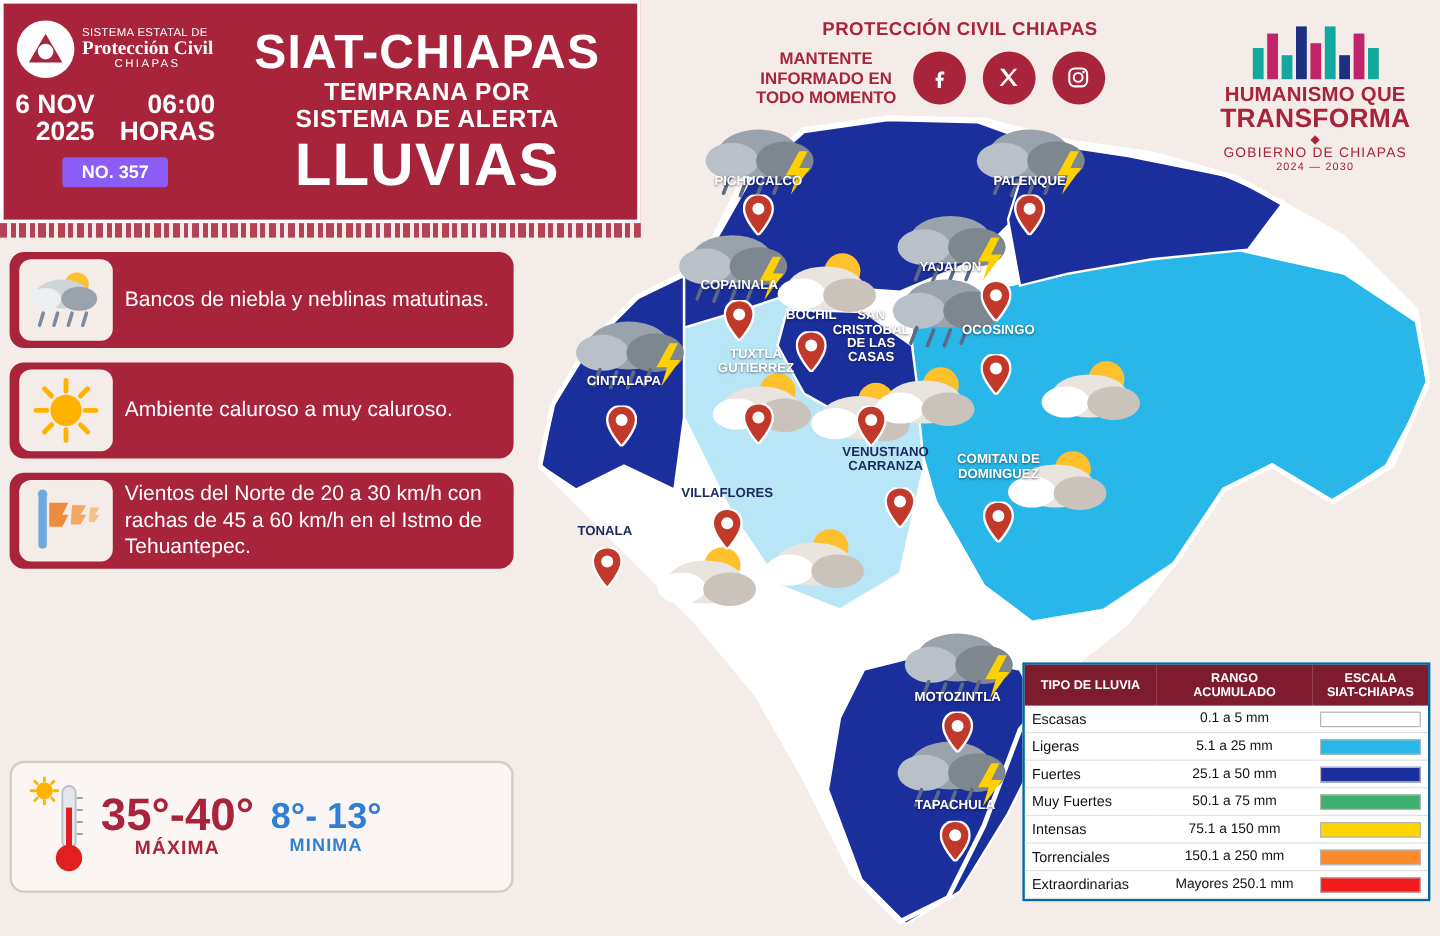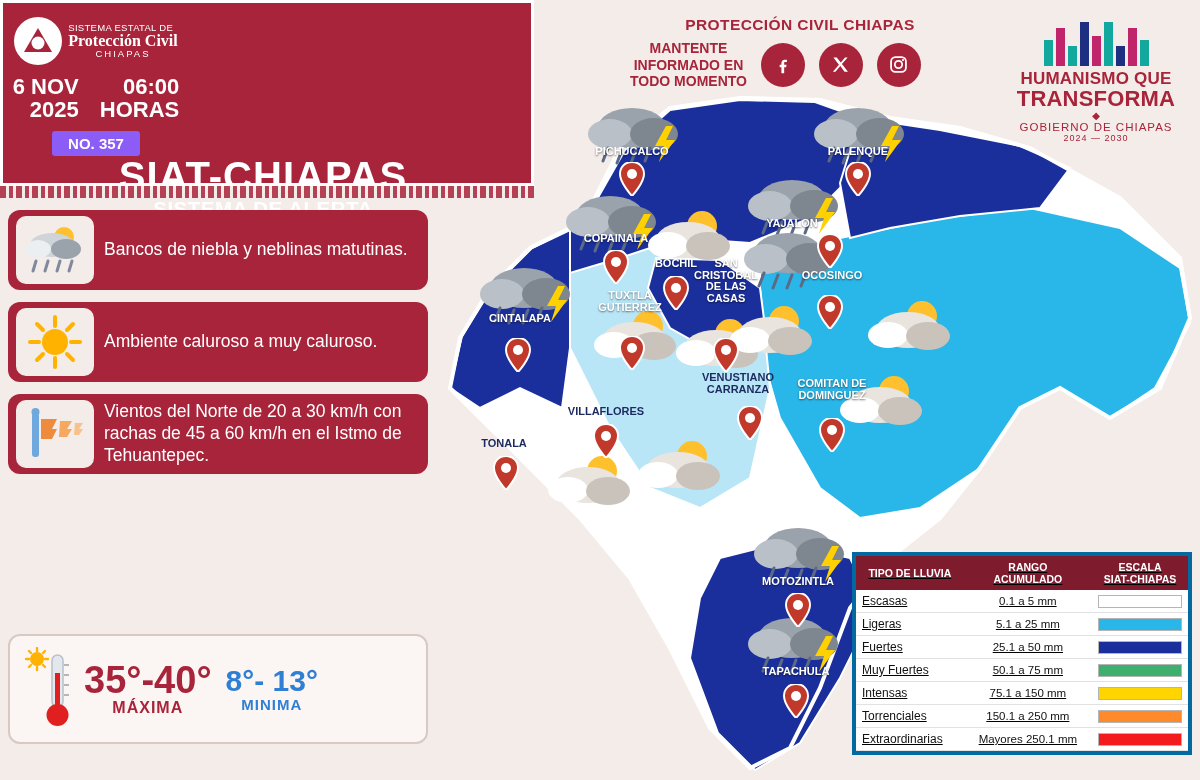--- a/index.html
+++ b/index.html
@@ -10,21 +10,21 @@
     overflow: hidden;
     position: relative;
   }
   .root { position: relative; width: 1200px; height: 780px; }
 
   
   .header-banner {
     position: absolute; left: 0; top: 0; width: 534px; height: 186px;
     background: #a8243a;
     border: 3px solid #ffffff;
-    display: flex; flex-direction: column;
+    display: flex; flex-direction: row;
   }
   .header-left {
     width: 186px; padding-top: 14px;
     display: flex; flex-direction: column; align-items: center;
   }
   .pc-logo-row { display: flex; align-items: center; gap: 6px; }
   .pc-emblem {
     width: 48px; height: 48px; border-radius: 50%;
     background: #ffffff; position: relative; flex: none;
   }
@@ -125,21 +125,21 @@
     width: 84px; margin-left: -42px; pointer-events: none;
   }
   .map-label.dark { color: #1b2a5e; text-shadow: none; }
   .pin {
     position: absolute; width: 26px; height: 34px; margin-left: -13px;
   }
 
   
   .legend {
     position: absolute; left: 852px; top: 552px; width: 340px;
-    background: #ffffff; border: 4px solid #0369a1; font-size: 12px; text-decoration: underline;
+    background: #ffffff; border: 2px solid #0369a1; font-size: 12px;
   }
   .legend table { border-collapse: collapse; width: 100%; }
   .legend th {
     background: #7e1c2e; color: #fff; font-size: 10.5px; font-weight: bold;
     padding: 5px 4px; text-align: center; line-height: 1.15;
   }
   .legend td { padding: 4px 6px; border-bottom: 1px solid #e2e2e2; color: #111; }
   .legend td.c1 { font-size: 12px; }
   .legend td.c2 { text-align: center; font-size: 11.5px; }
   .legend td.c3 { width: 92px; }
@@ -352,22 +352,22 @@
         <div class="col">
           <span>06:00</span>
           <span>HORAS</span>
         </div>
       </div>
       <div class="no-badge">NO. 357</div>
     </div>
     <div class="header-right">
       <div class="title-1">SIAT-CHIAPAS</div>
       <div class="title-2">
+        <div>TEMPRANA POR</div>
         <div>SISTEMA DE ALERTA</div>
-        <div>TEMPRANA POR</div>
       </div>
       <div class="title-3">LLUVIAS</div>
     </div>
   </div>
   <div class="banner-stripe"></div>
 
   <div class="pc-head-title">PROTECCIÓN CIVIL CHIAPAS</div>
   <div class="social-wrap">
     <div class="social-text">
       <div>MANTENTE</div>

